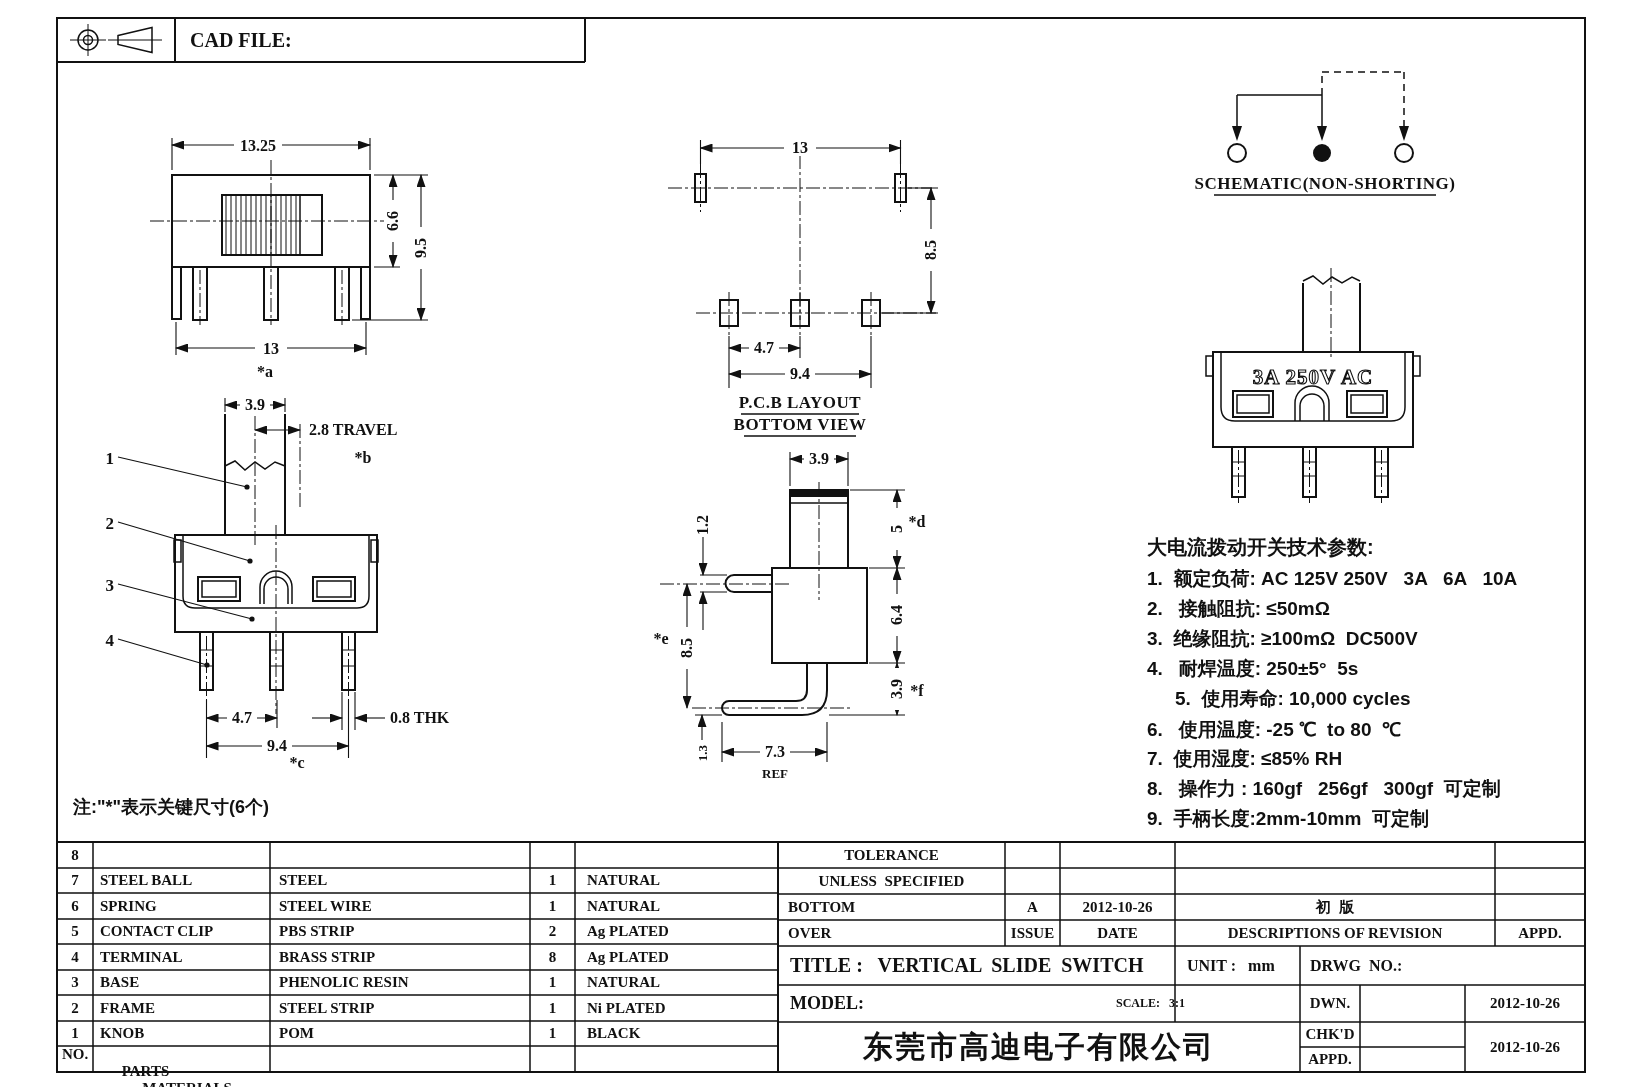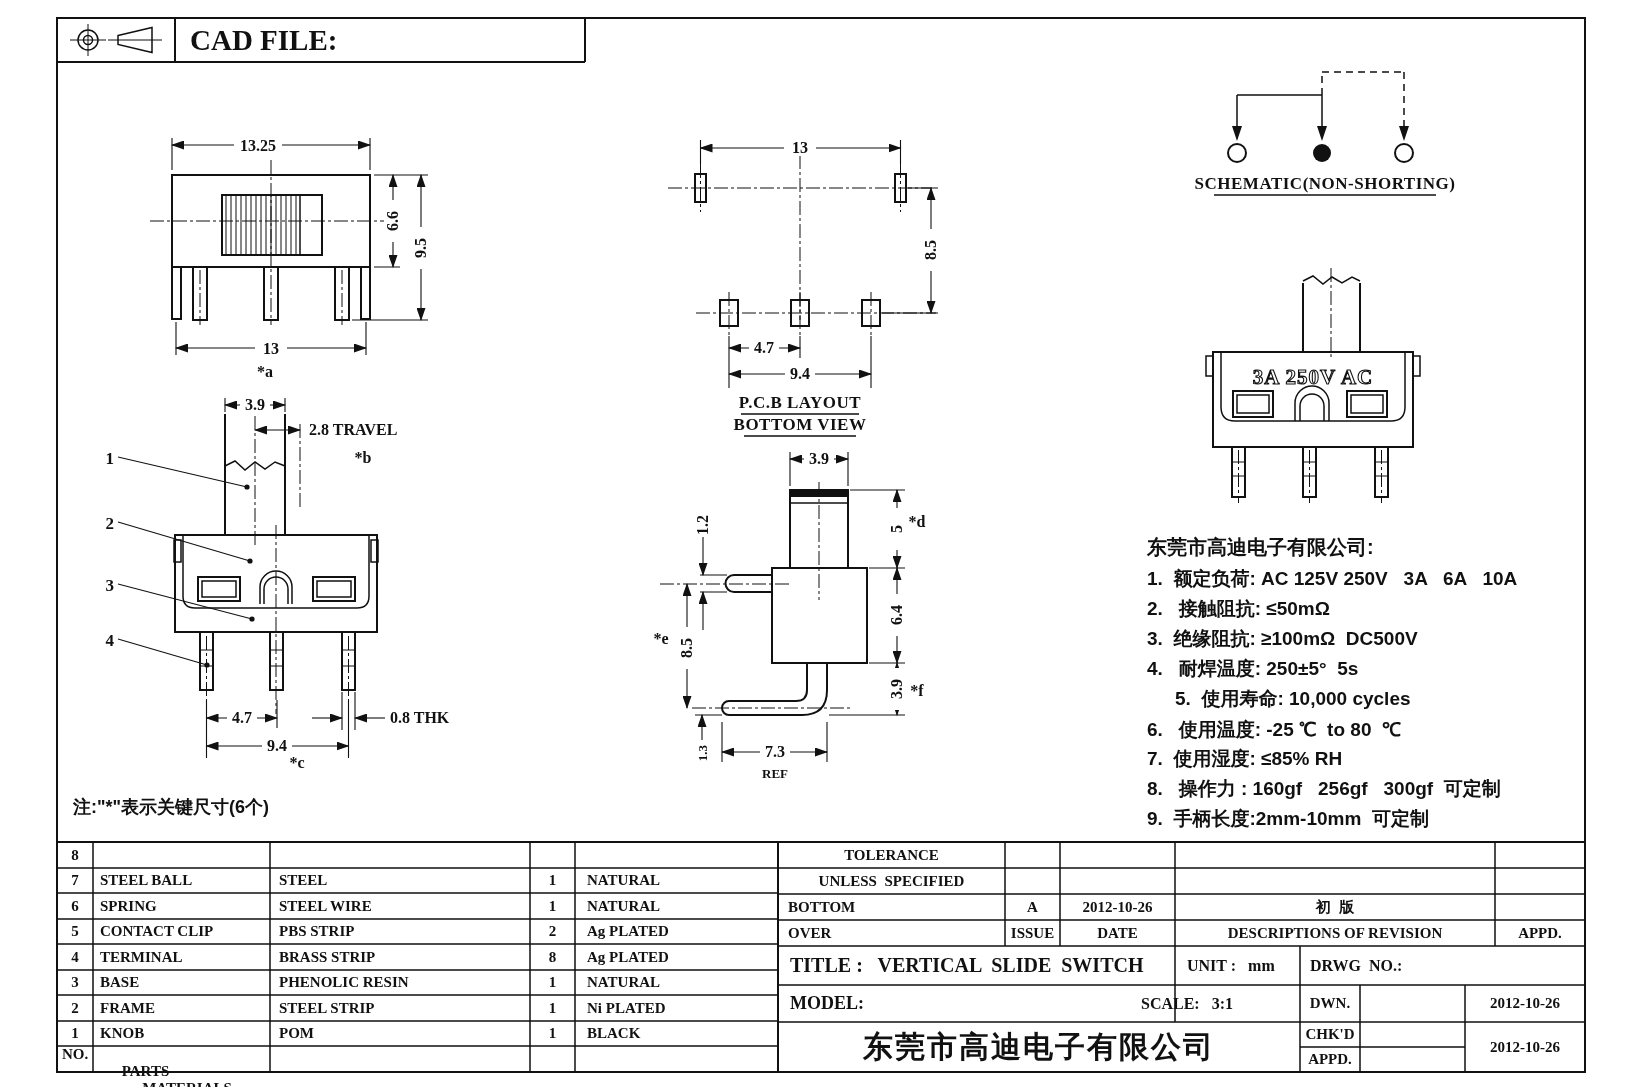--- a/index.html
+++ b/index.html
@@ -228,26 +228,26 @@
   <g>
     <path class="ol" d="M57 842H1585"></path>
     <path class="ol15" d="M57 868H778M57 893H778M57 919H778M57 944H778M57 970H778M57 995H778M57 1021H778M57 1046H778"></path>
     <path class="ol15" d="M93 842V1072M270 842V1072M530 842V1072M575 842V1072"></path>
     <path class="ol" d="M778 842V1072"></path>
     <path class="ol15" d="M778 868H1585M778 894H1585M778 920H1585M778 946H1585M778 985H1585M778 1022H1585M1300 1047H1465"></path>
     <path class="ol15" d="M1005 842V946M1060 842V946M1175 842V1022M1495 842V946M1300 946V1072M1360 985V1072M1465 985V1072"></path>
   </g>
 </svg>
 
-<div class="txt" style="left:190px;top:18px;height:44px;line-height:44px;font-size:29px;">CAD FILE:</div>
+<div class="txt" style="left:190px;top:18px;height:44px;line-height:44px;font-size:20px;">CAD FILE:</div>
 
 <div class="txt" style="left:73px;top:795px;font-size:18px;font-family:'Liberation Sans',sans-serif;">注:"*"表示关键尺寸(6个)</div>
 
 <div>
-  <div class="spec" style="top:534px;font-size:20px;">东莞市高迪电子有限公司:</div>
+  <div class="spec" style="top:534px;font-size:20px;">大电流拨动开关技术参数:</div>
   <div class="spec" style="top:566px;">1.  额定负荷: AC 125V 250V   3A   6A   10A</div>
   <div class="spec" style="top:596px;">2.   接触阻抗: ≤50mΩ</div>
   <div class="spec" style="top:626px;">3.  绝缘阻抗: ≥100mΩ  DC500V</div>
   <div class="spec" style="top:656px;">4.   耐焊温度: 250±5°  5s</div>
   <div class="spec" style="top:686px;margin-left:28px;">5.  使用寿命: 10,000 cycles</div>
   <div class="spec" style="top:716px;">6.   使用温度: -25 ℃  to 80  ℃</div>
   <div class="spec" style="top:746px;">7.  使用湿度: ≤85% RH</div>
   <div class="spec" style="top:776px;">8.   操作力 : 160gf   256gf   300gf  可定制</div>
   <div class="spec" style="top:806px;">9.  手柄长度:2mm-10mm  可定制</div>
 </div>
@@ -327,21 +327,21 @@
   <div class="tbc ctr" style="left:1060px;top:894px;width:115px;height:26px;">2012-10-26</div>
   <div class="tbc ctr" style="left:1175px;top:894px;width:320px;height:26px;font-family:'Liberation Sans',sans-serif;">初  版</div>
   <div class="tbc ctr" style="left:1005px;top:920px;width:55px;height:26px;">ISSUE</div>
   <div class="tbc ctr" style="left:1060px;top:920px;width:115px;height:26px;">DATE</div>
   <div class="tbc ctr" style="left:1175px;top:920px;width:320px;height:26px;">DESCRIPTIONS OF REVISION</div>
   <div class="tbc ctr" style="left:1495px;top:920px;width:90px;height:26px;">APPD.</div>
   <div class="tbc lft" style="left:790px;top:946px;width:380px;height:39px;font-size:20px;">TITLE :   VERTICAL  SLIDE  SWITCH</div>
   <div class="tbc lft" style="left:1187px;top:946px;width:110px;height:39px;font-size:16px;">UNIT :   mm</div>
   <div class="tbc lft" style="left:1310px;top:946px;width:270px;height:39px;font-size:16px;">DRWG  NO.:</div>
   <div class="tbc lft" style="left:790px;top:985px;width:380px;height:37px;font-size:18px;">MODEL:</div>
-  <div class="tbc lft" style="left:1141px;top:985px;width:110px;height:37px;font-size:16px;">SCALE:   3:1</div>
+  <div class="tbc lft" style="left:1116px;top:985px;width:110px;height:37px;font-size:12px;">SCALE:   3:1</div>
   <div class="tbc ctr" style="left:1300px;top:985px;width:60px;height:37px;">DWN.</div>
   <div class="tbc ctr" style="left:1465px;top:985px;width:120px;height:37px;">2012-10-26</div>
   <div class="tbc ctr" style="left:778px;top:1022px;width:522px;height:50px;font:bold 30px 'Liberation Sans',sans-serif;letter-spacing:2px;">东莞市高迪电子有限公司</div>
   <div class="tbc ctr" style="left:1300px;top:1022px;width:60px;height:25px;">CHK'D</div>
   <div class="tbc ctr" style="left:1300px;top:1047px;width:60px;height:25px;">APPD.</div>
   <div class="tbc ctr" style="left:1465px;top:1022px;width:120px;height:50px;">2012-10-26</div>
 </div>
 
 </div>
 

